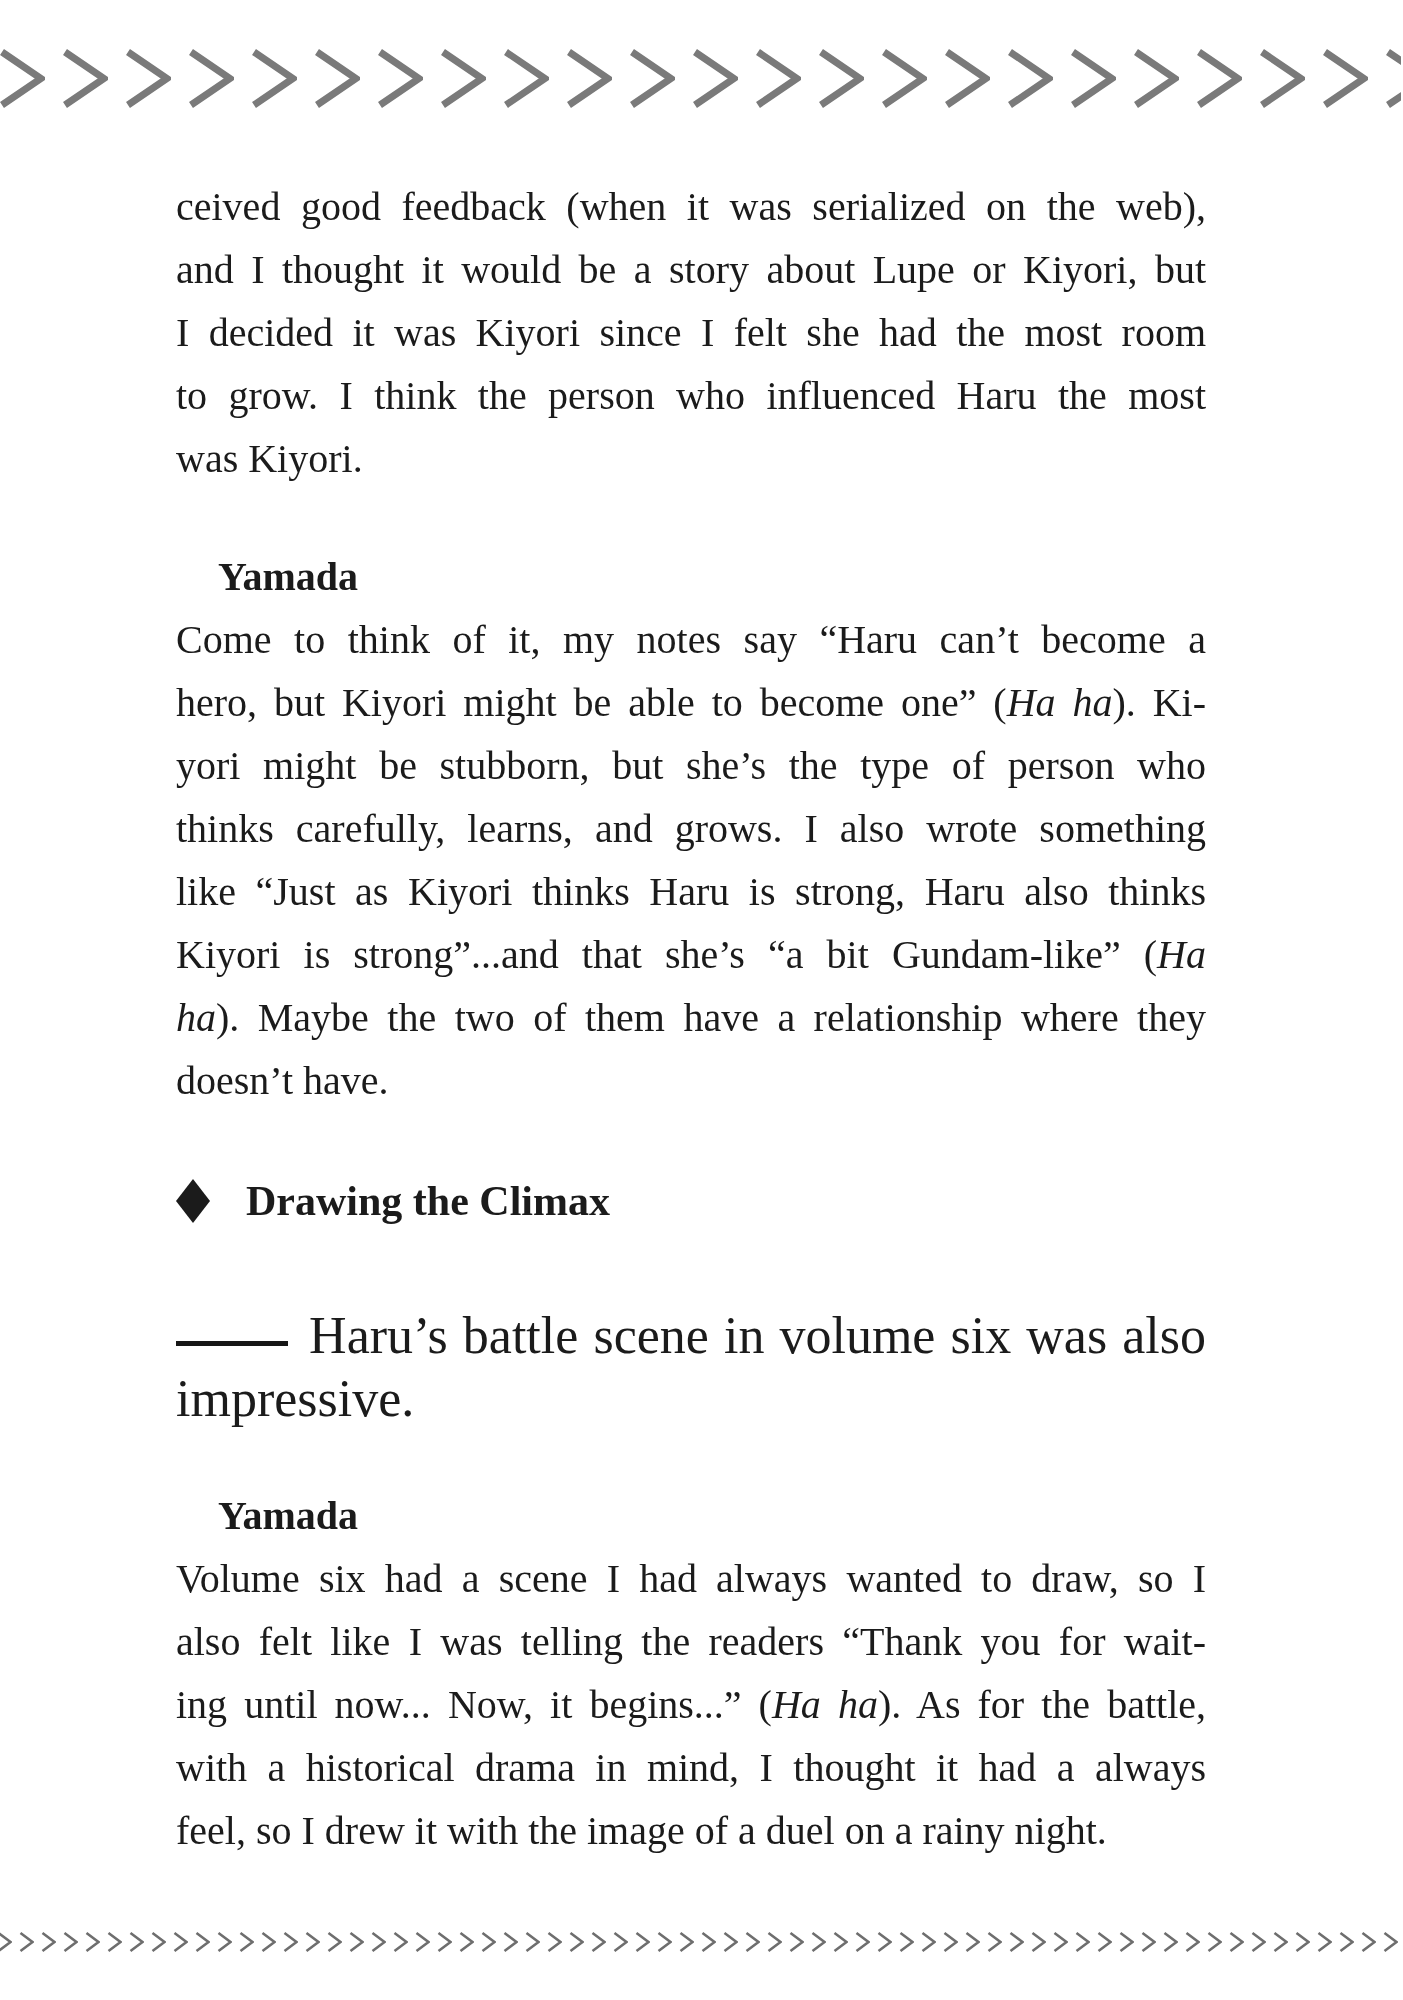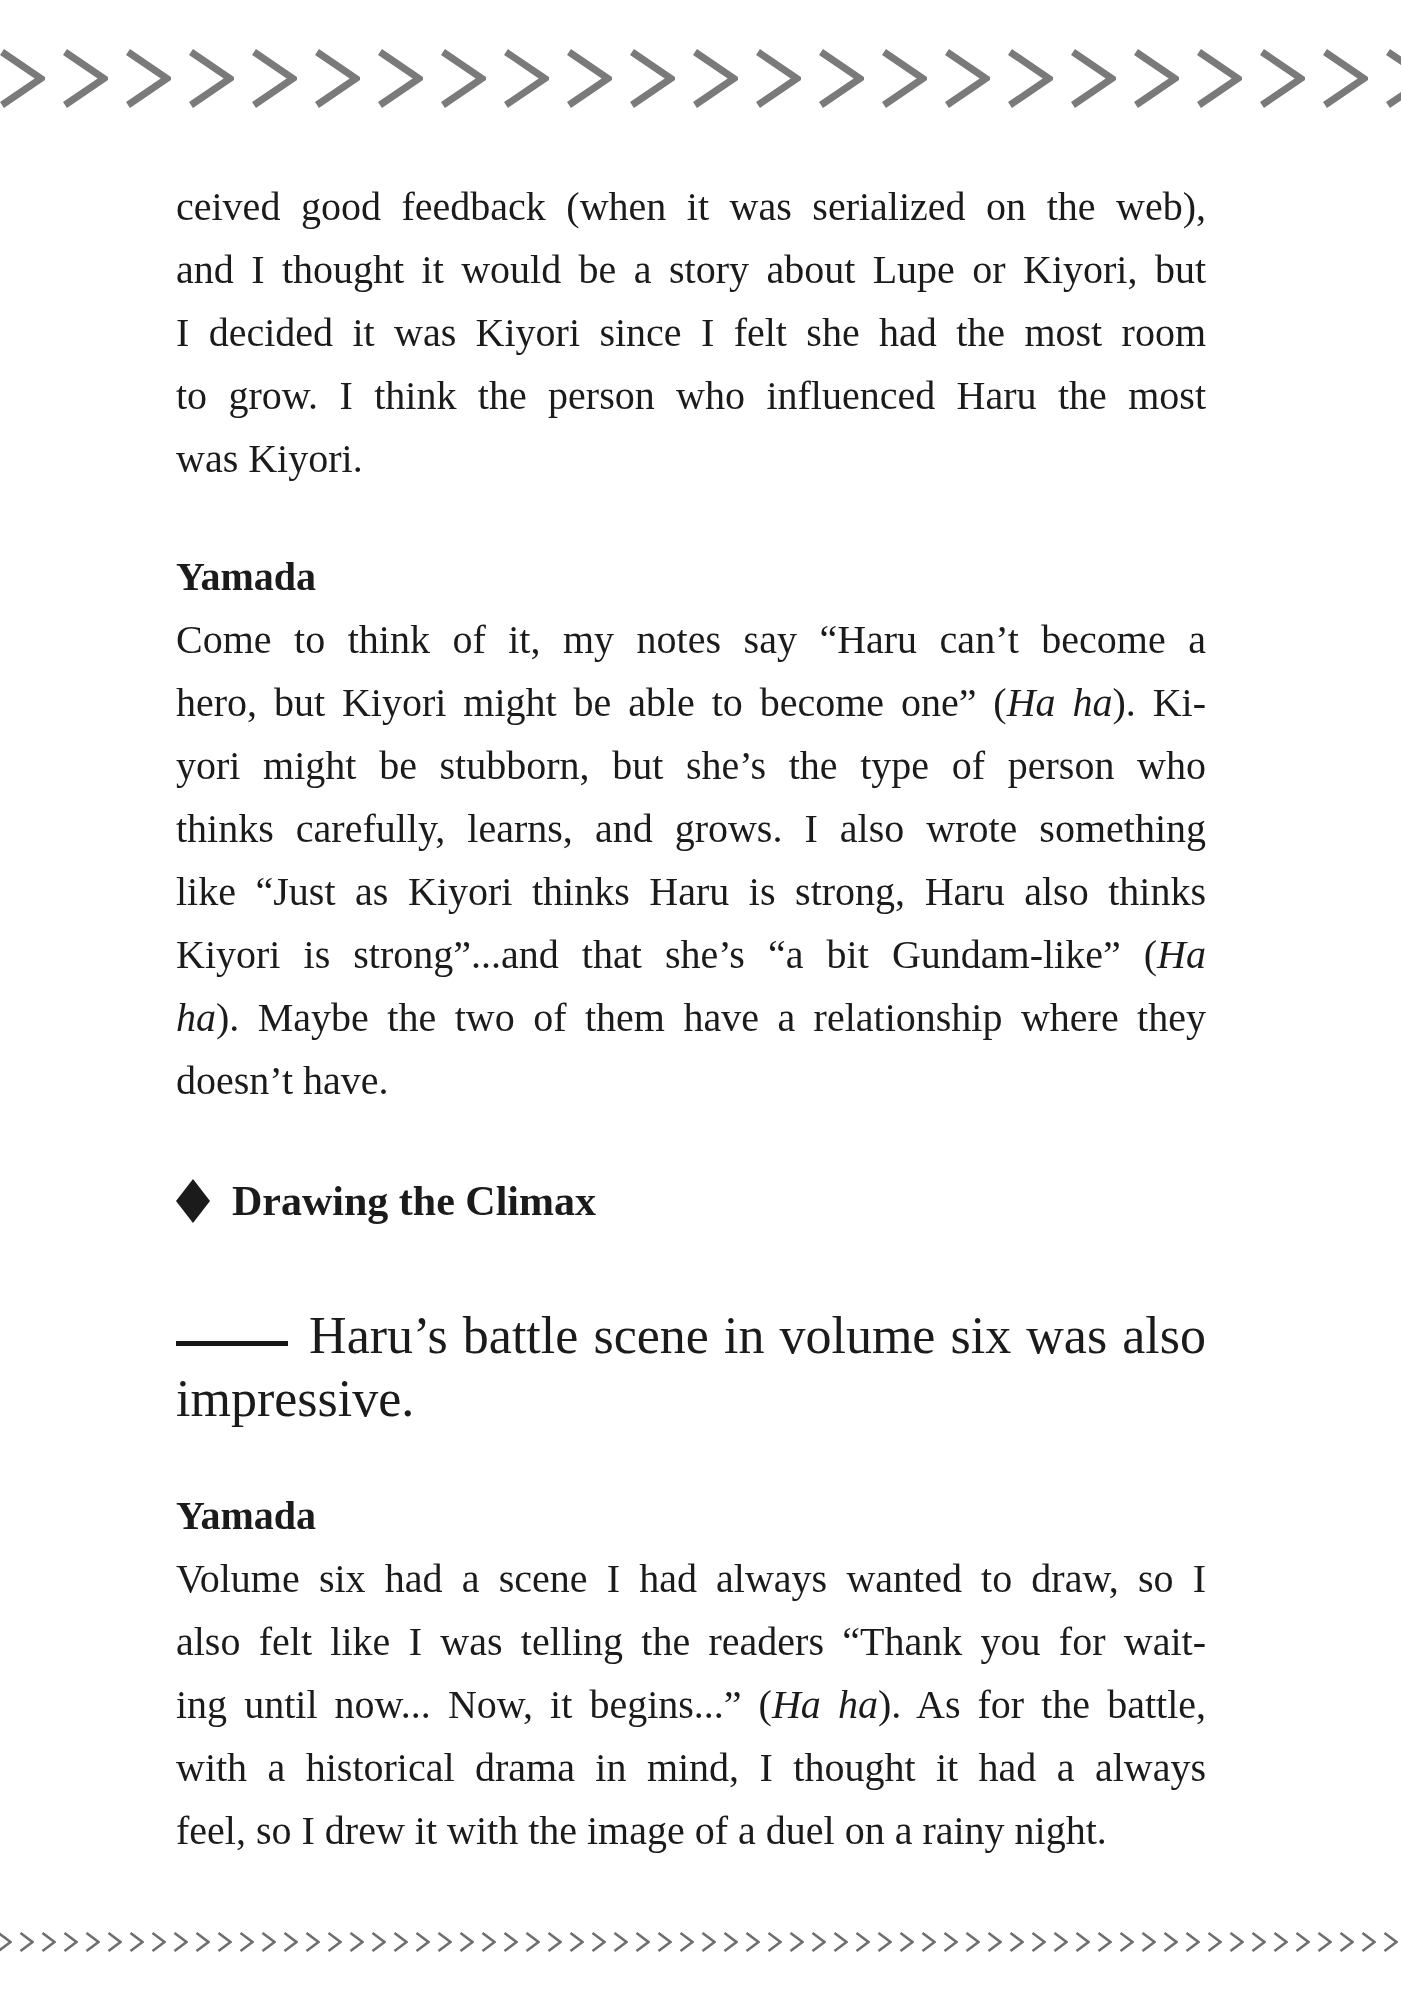--- a/index.html
+++ b/index.html
@@ -26,27 +26,27 @@
     font-size: 40px; line-height: 63px;
     text-align: justify; text-align-last: justify;
     white-space: normal;
   }
   .pline.last { text-align: left; text-align-last: left; }
   .pline i { font-style: italic; }
 
   .para-1 { margin-top: 175px; }
   .speaker {
     font-weight: bold; font-size: 40px; line-height: 63px;
-    margin-top: 55px; text-align: left;
+    margin-top: 55px; text-align: left; margin-left: 42px;
   }
   .speaker.second { margin-top: 54px; }
   .para-2 { margin-top: 0; }
   .section-heading {
     margin-top: 57px; height: 63px;
-    display: flex; align-items: center; gap: 22px;
+    display: flex; align-items: center; gap: 36px;
     font-weight: bold; font-size: 42px;
   }
   .question {
     margin-top: 72px;
     font-size: 52px; line-height: 63px;
     text-align: justify; text-align-last: justify;
   }
   .question .dash {
     display: inline-block; width: 112px; height: 5px;
     background: #161616; vertical-align: 7px; margin-right: 6px;

